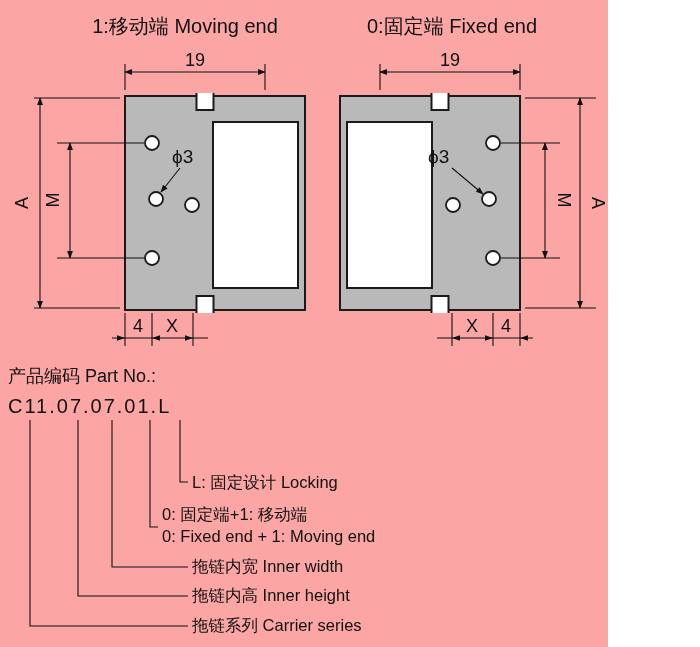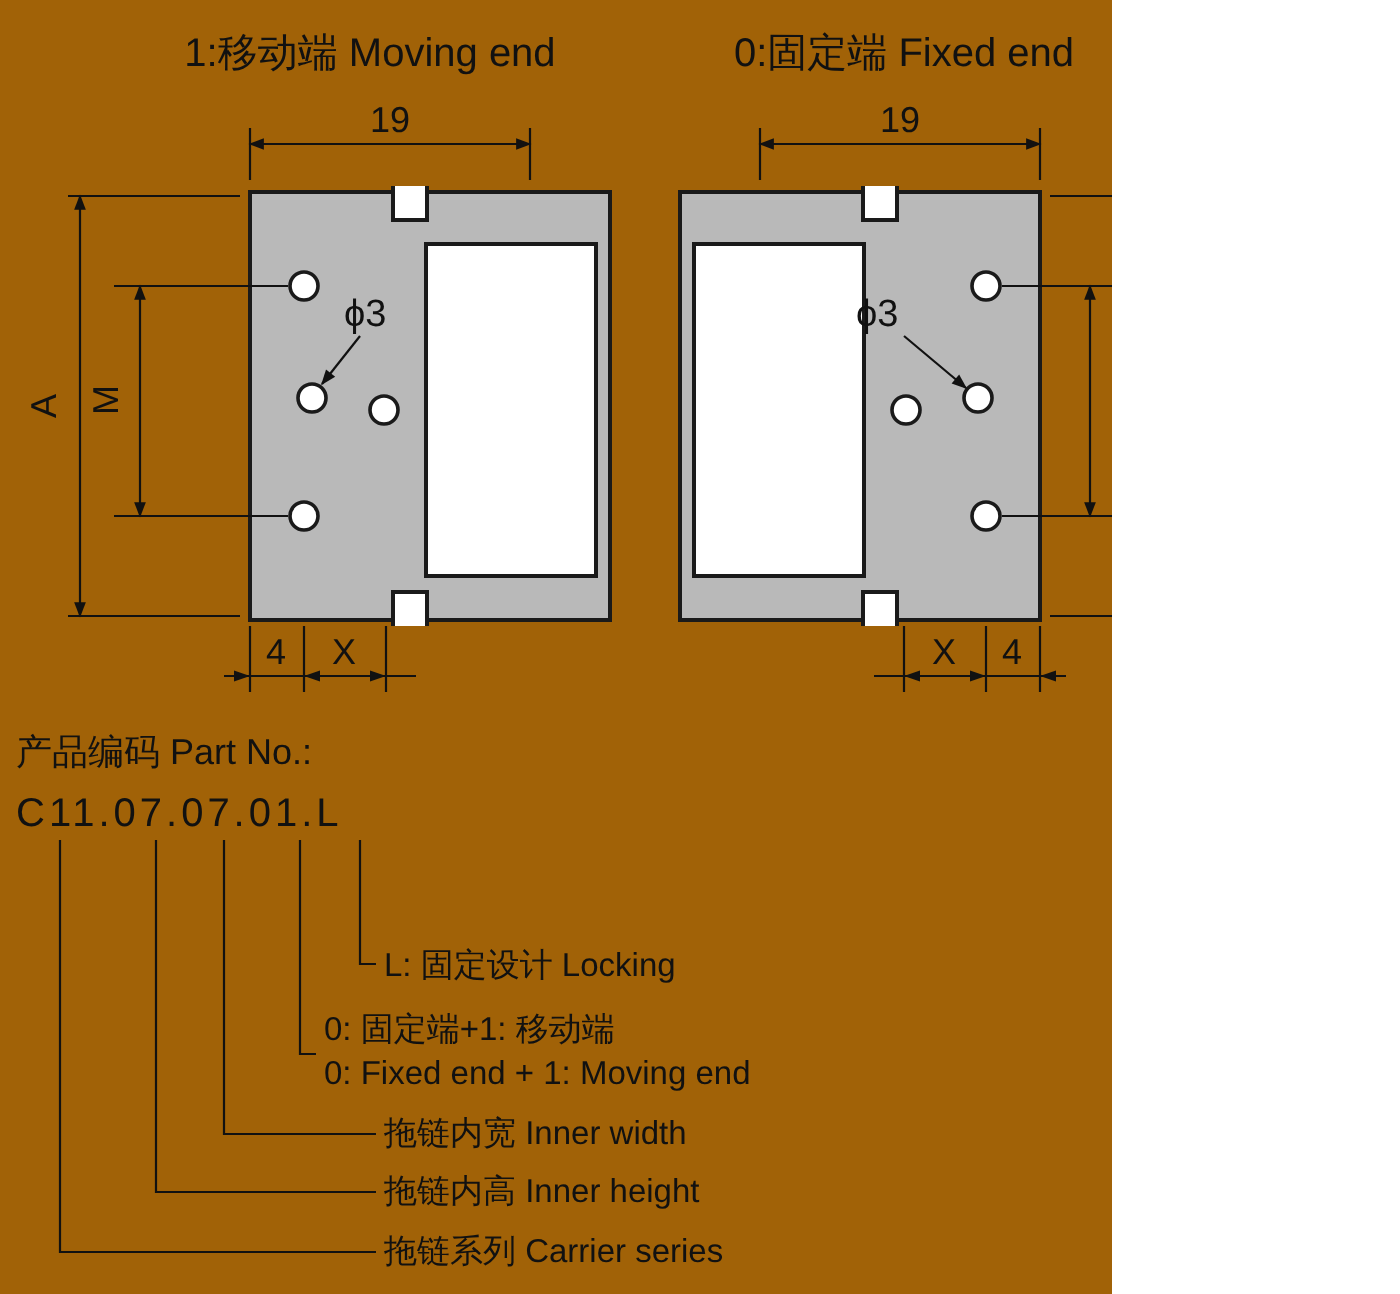--- a/index.html
+++ b/index.html
@@ -1,16 +1,16 @@
 <!DOCTYPE html>
 <html><head>
 <meta charset="utf-8">
 <style>
   html,body{margin:0;padding:0;background:#fff;}
-  .stage{position:relative;width:556px;height:647px;background:#a16207;overflow:hidden;}
+  .stage{position:relative;width:608px;height:647px;background:#fca5a5;overflow:hidden;}
   svg{display:block;}
   text{font-family:"Liberation Sans","DejaVu Sans",sans-serif;fill:#111;}
   .h{font-size:20px;}
   .d{font-size:18px;}
   .p{font-size:19px;}
   .pl{font-size:18px;}
   .code{font-size:20px;letter-spacing:2px;}
   .lbl{font-size:16.5px;}
   .body{fill:#b9b9b9;stroke:#1a1a1a;stroke-width:2;}
   .open{fill:#ffffff;stroke:#1a1a1a;stroke-width:2;}

